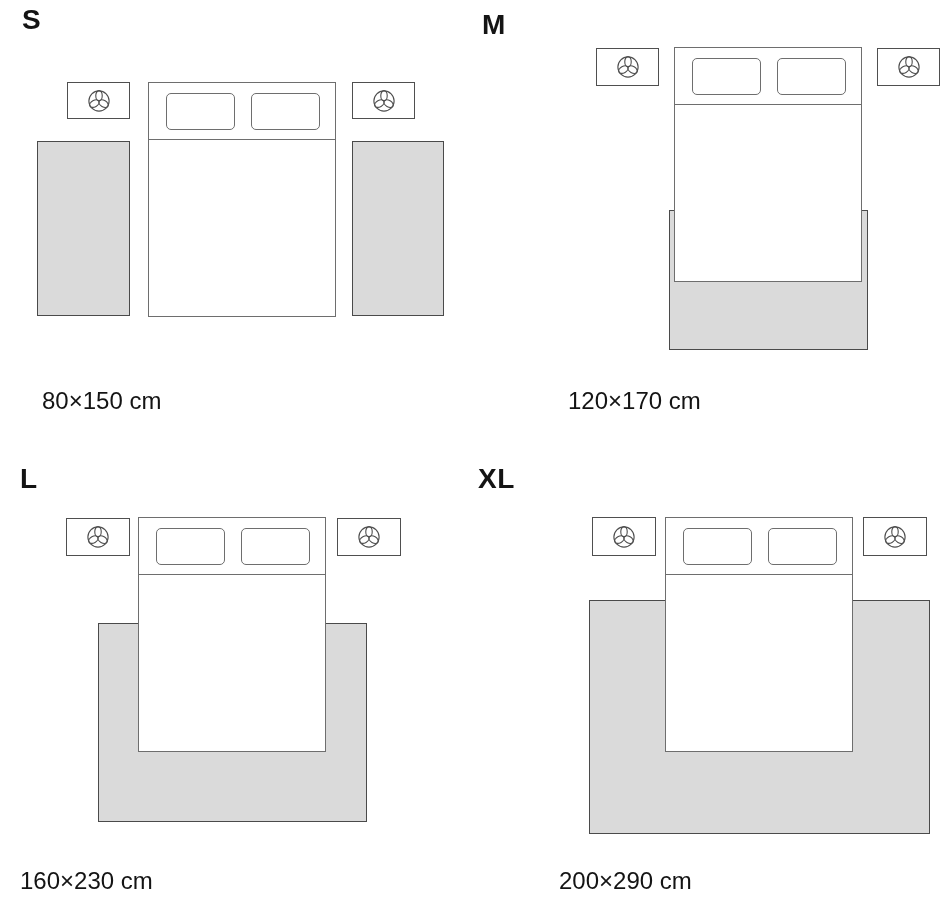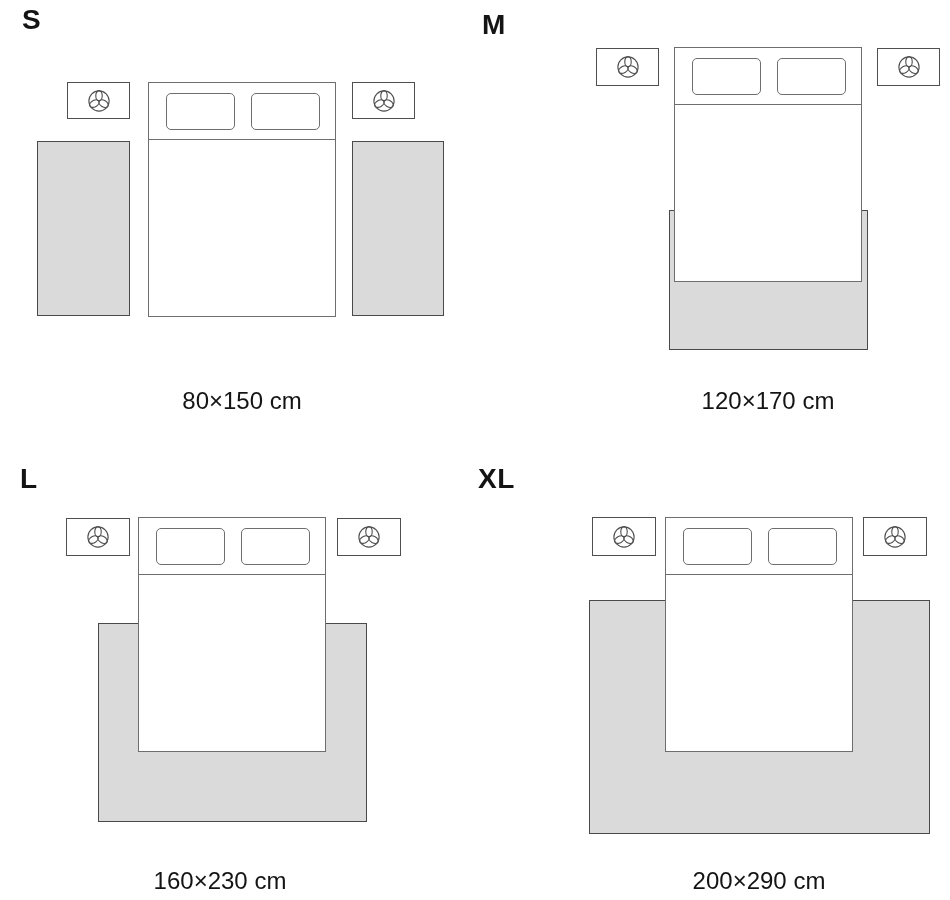--- a/index.html
+++ b/index.html
@@ -51,21 +51,21 @@
   }
   .rug {
     position: absolute;
     box-sizing: border-box;
     background: var(--rug-fill, #dadada);
     border: 1.5px solid var(--rug-border, #4a4a4a);
   }
   .dims {
     position: absolute;
     width: 400px;
-    text-align: center;
+    text-align: left;
     font-size: 24px;
     font-weight: 400;
     color: var(--text-color, #141414);
     line-height: 26px;
   }
 </style>
 </head>
 <body>
 
 <div class="canvas">

